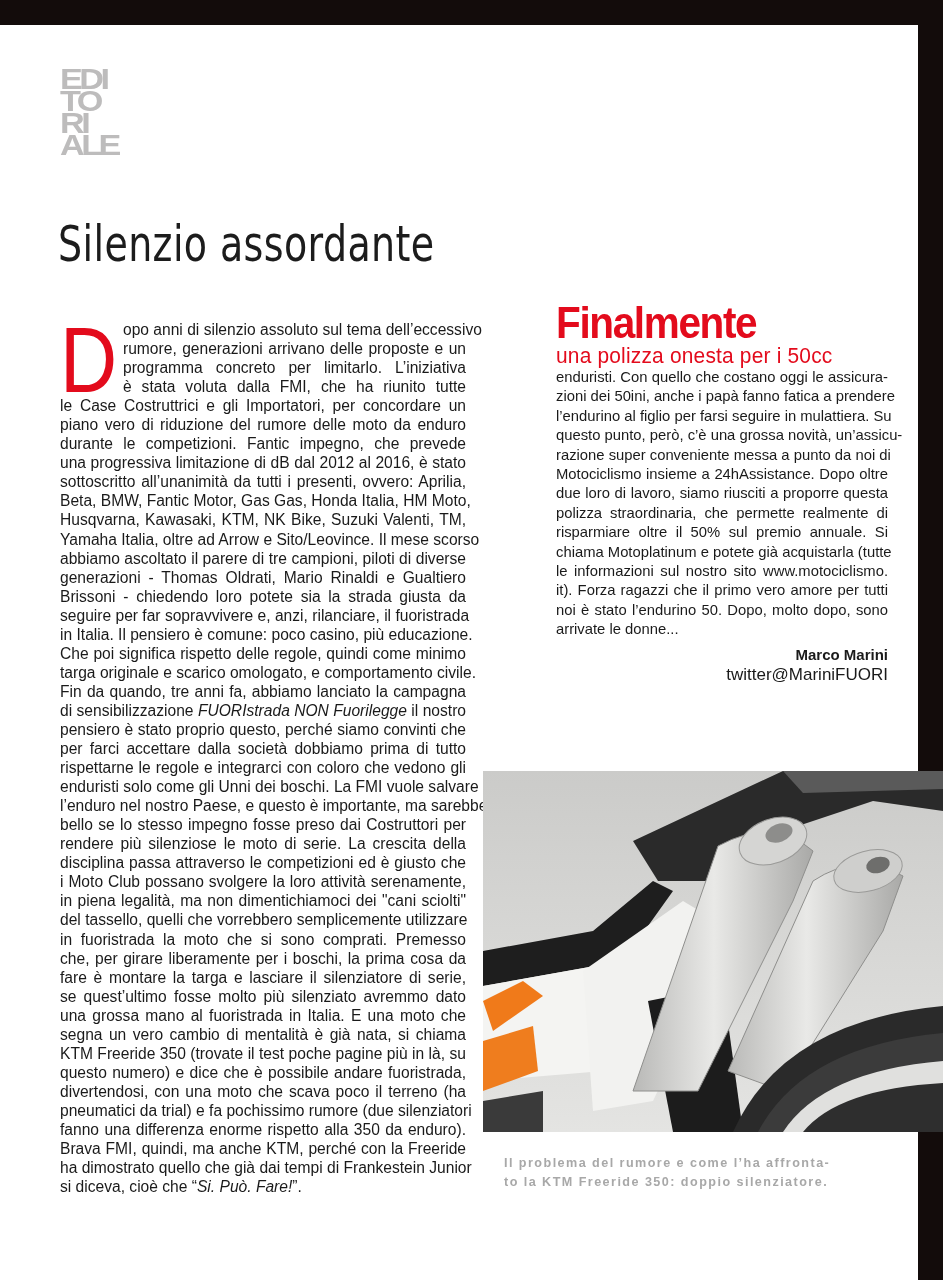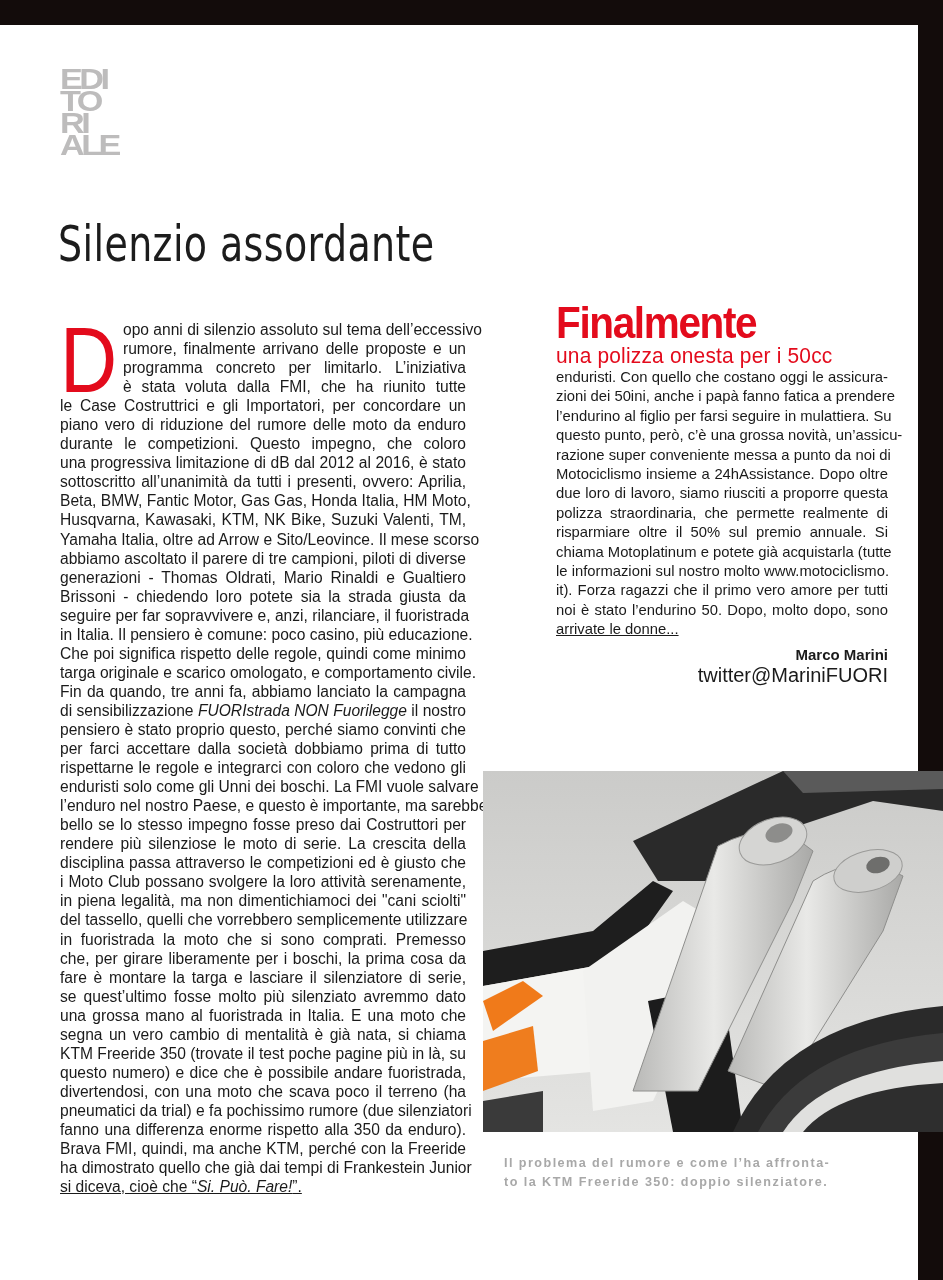--- a/index.html
+++ b/index.html
@@ -28,39 +28,39 @@
   .col-left { position: absolute; left: 60px; top: 320px; width: 406px; }
   .drop-cap {
     position: absolute; left: 0px; top: 0px; font-family: "Liberation Sans", sans-serif;
     font-size: 92px; line-height: 80px; color: #e30b1c; font-weight: normal;
     transform: scaleX(0.86); transform-origin: left top;
   }
   .line {
     display: block; font-size: 15.6px; line-height: 19.05px; height: 19.05px;
     text-align: justify; text-align-last: justify; white-space: nowrap; overflow: visible;
   }
-  .line.last { text-align-last: left; text-decoration: underline; }
+  .line.last { text-align-last: left; }
   .line.indent { margin-left: 63px; }
   .line em { font-style: italic; }
 
   .col-right { position: absolute; left: 556px; top: 300px; width: 332px; }
   .sidebar-title {
     margin: 0; font-family: "Liberation Sans", sans-serif; font-weight: bold;
     color: #e30b1c; font-size: 45px; line-height: 46px; letter-spacing: -1.5px;
     transform: scaleX(0.9); transform-origin: left top; white-space: nowrap; height: 44px;
   }
   .sidebar-subtitle {
     margin: 0; font-family: "Liberation Sans", sans-serif; font-weight: normal;
     color: #e30b1c; font-size: 22.5px; line-height: 24px; white-space: nowrap;
     transform: scaleX(0.93); transform-origin: left top; letter-spacing: 0.2px; height: 24px;
   }
   .col-right .line { font-size: 14.8px; line-height: 19.4px; height: 19.4px; }
   .byline { text-align: right; margin-top: 6px; }
   .byline .author { display: block; font-weight: bold; font-size: 15px; line-height: 20px; }
-  .byline .handle { display: block; font-size: 20px; line-height: 20px; }
+  .byline .handle { display: block; font-size: 17px; line-height: 20px; }
 
   .photo {
     position: absolute; left: 483px; top: 771px; width: 460px; height: 361px; overflow: hidden;
     background: linear-gradient(180deg, #cfcfcd 0%, #dcdcda 40%, #e6e6e4 100%);
   }
   .caption {
     position: absolute; left: 504px; top: 1154px; width: 420px;
     font-family: "Liberation Sans", sans-serif; font-weight: bold; color: #a8a8a8;
     font-size: 12.6px; line-height: 19px; letter-spacing: 1.45px;
   }
@@ -77,26 +77,26 @@
   <span class="sl-line">TO</span>
   <span class="sl-line">RI</span>
   <span class="sl-line">ALE</span>
 </div>
 
 <h1 class="main-title">Silenzio assordante</h1>
 
 <div class="col-left">
   <span class="drop-cap">D</span>
   <span class="line indent">opo anni di silenzio assoluto sul tema dell’eccessivo</span>
-  <span class="line indent">rumore, finalmente arrivano delle proposte e un</span>
+  <span class="line indent">rumore, generazioni arrivano delle proposte e un</span>
   <span class="line indent">programma concreto per limitarlo. L’iniziativa</span>
   <span class="line indent">è stata voluta dalla FMI, che ha riunito tutte</span>
   <span class="line">le Case Costruttrici e gli Importatori, per concordare un</span>
   <span class="line">piano vero di riduzione del rumore delle moto da enduro</span>
-  <span class="line">durante le competizioni. Questo impegno, che coloro</span>
+  <span class="line">durante le competizioni. Fantic impegno, che prevede</span>
   <span class="line">una progressiva limitazione di dB dal 2012 al 2016, è stato</span>
   <span class="line">sottoscritto all’unanimità da tutti i presenti, ovvero: Aprilia,</span>
   <span class="line">Beta, BMW, Fantic Motor, Gas Gas, Honda Italia, HM Moto,</span>
   <span class="line">Husqvarna, Kawasaki, KTM, NK Bike, Suzuki Valenti, TM,</span>
   <span class="line">Yamaha Italia, oltre ad Arrow e Sito/Leovince. Il mese scorso</span>
   <span class="line">abbiamo ascoltato il parere di tre campioni, piloti di diverse</span>
   <span class="line">generazioni - Thomas Oldrati, Mario Rinaldi e Gualtiero</span>
   <span class="line">Brissoni - chiedendo loro potete sia la strada giusta da</span>
   <span class="line">seguire per far sopravvivere e, anzi, rilanciare, il fuoristrada</span>
   <span class="line">in Italia. Il pensiero è comune: poco casino, più educazione.</span>
@@ -137,21 +137,21 @@
   <span class="line">enduristi. Con quello che costano oggi le assicura-</span>
   <span class="line">zioni dei 50ini, anche i papà fanno fatica a prendere</span>
   <span class="line">l’endurino al figlio per farsi seguire in mulattiera. Su</span>
   <span class="line">questo punto, però, c’è una grossa novità, un’assicu-</span>
   <span class="line">razione super conveniente messa a punto da noi di</span>
   <span class="line">Motociclismo insieme a 24hAssistance. Dopo oltre</span>
   <span class="line">due loro di lavoro, siamo riusciti a proporre questa</span>
   <span class="line">polizza straordinaria, che permette realmente di</span>
   <span class="line">risparmiare oltre il 50% sul premio annuale. Si</span>
   <span class="line">chiama Motoplatinum e potete già acquistarla (tutte</span>
-  <span class="line">le informazioni sul nostro molto www.motociclismo.</span>
+  <span class="line">le informazioni sul nostro sito www.motociclismo.</span>
   <span class="line">it). Forza ragazzi che il primo vero amore per tutti</span>
   <span class="line">noi è stato l’endurino 50. Dopo, molto dopo, sono</span>
   <span class="line last">arrivate le donne...</span>
   <div class="byline">
     <span class="author">Marco Marini</span>
     <span class="handle">twitter@MariniFUORI</span>
   </div>
 </div>
 
 <div class="photo">

